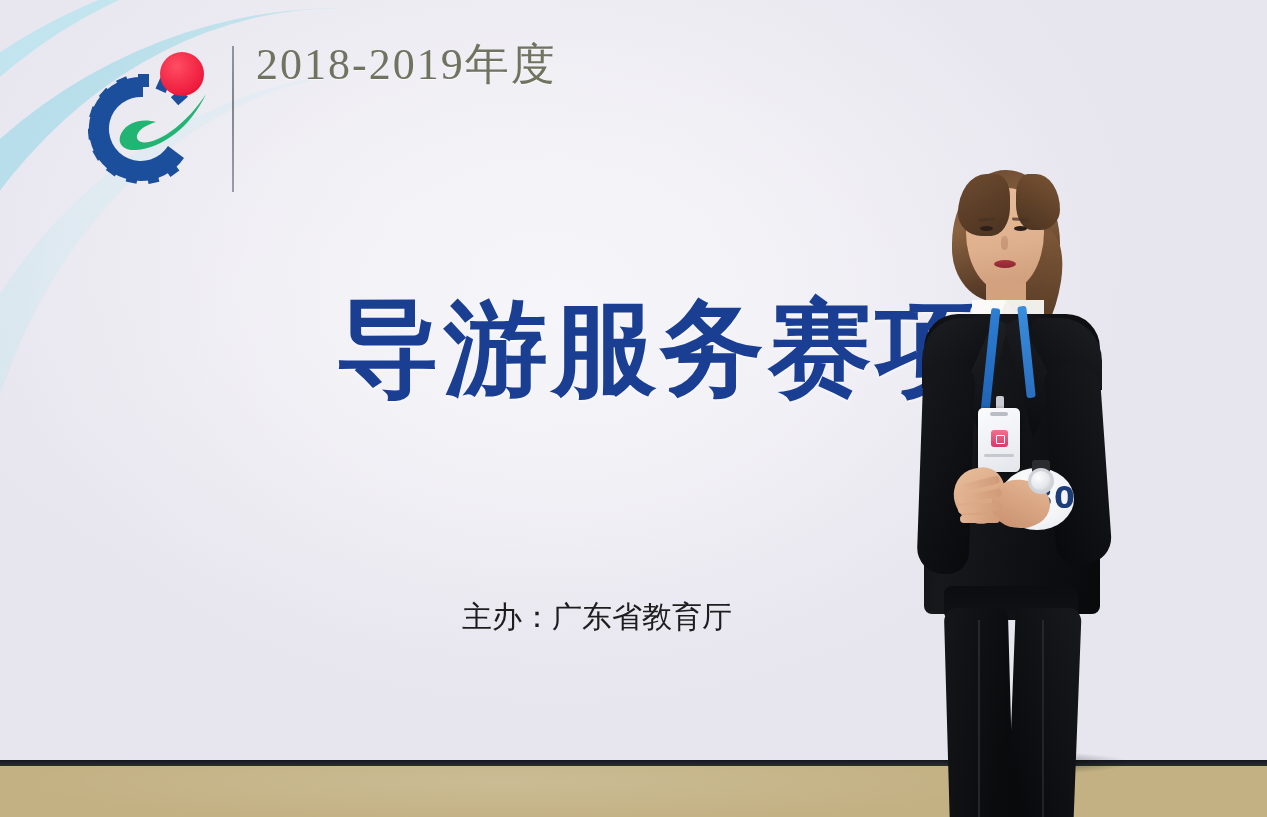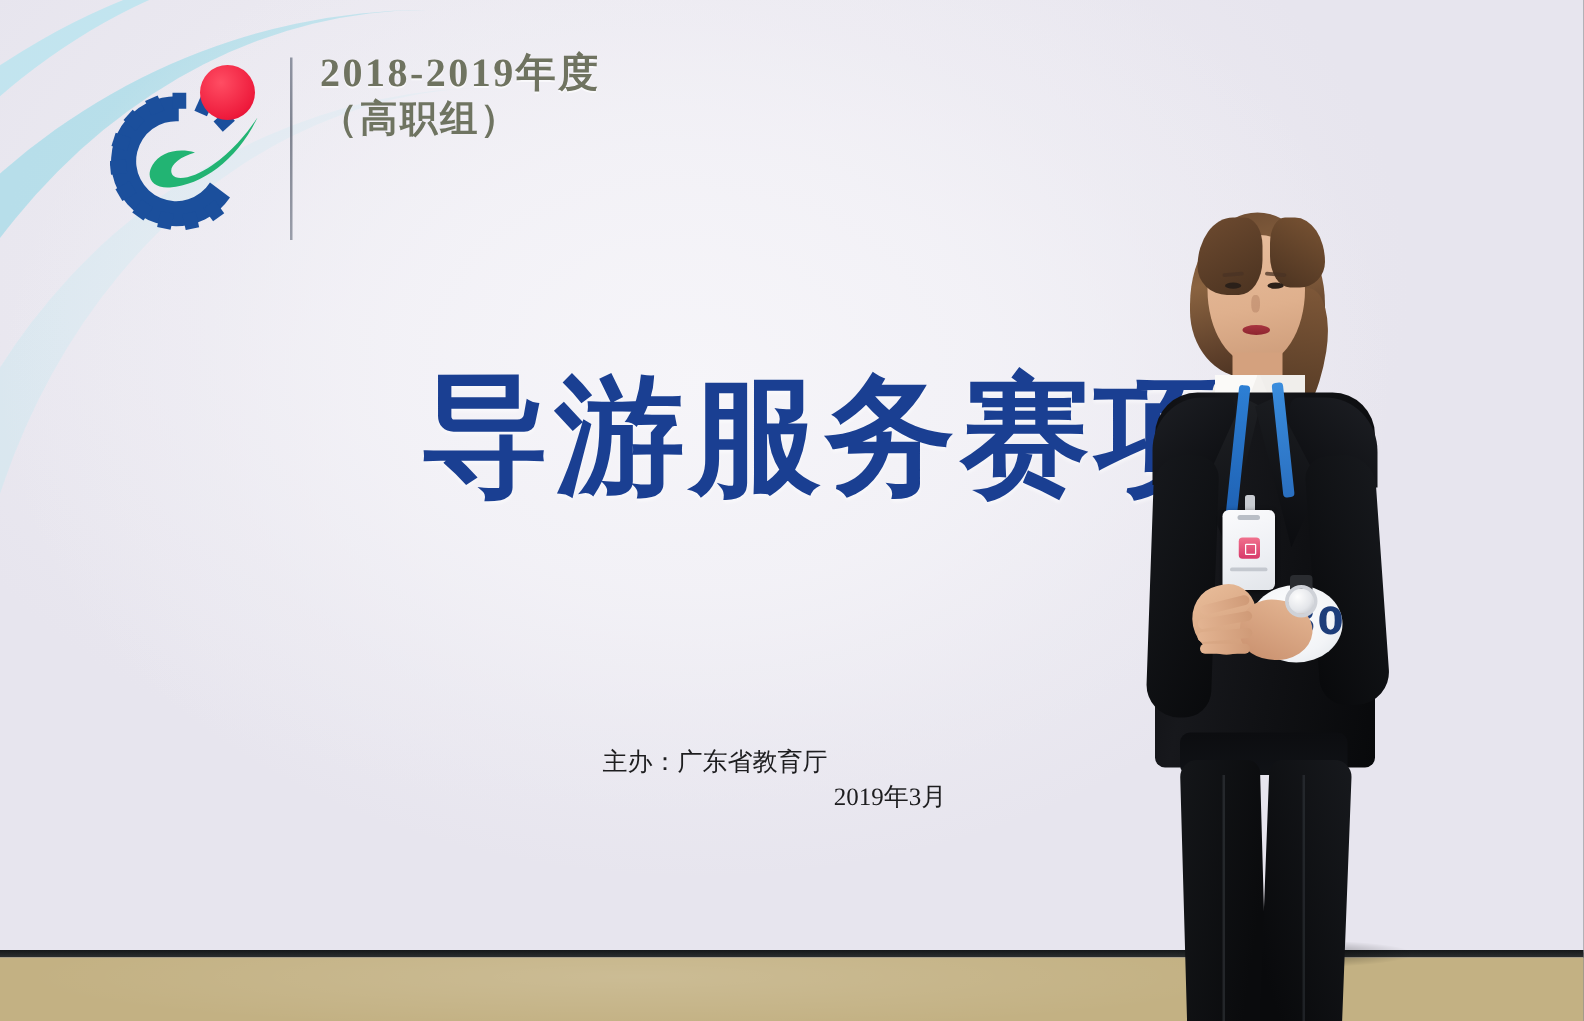--- a/index.html
+++ b/index.html
@@ -47,21 +47,21 @@
   #leaf{position:absolute;left:30px;top:36px;width:92px;height:70px;}
 
   
   #divider{position:absolute;left:232px;top:46px;width:2px;height:146px;
      background:linear-gradient(to bottom,#7f8594,#6d7280 40%,#8a8f9c);opacity:.85;}
 
   
   #hdr{position:absolute;left:256px;top:42px;width:700px;}
   #hdr .yr{
     font-family:"Liberation Serif","DejaVu Serif",serif;
-    font-weight:bold;font-size:32px;letter-spacing:2px;line-height:1.06;
+    font-weight:normal;font-size:44px;letter-spacing:2px;line-height:1.06;
     color:#6f7360;
     text-shadow:0 1px 0 rgba(255,255,255,.6);
   }
   #hdr .big{
     font-family:"Liberation Serif","DejaVu Serif",serif;
     font-weight:bold;font-size:44px;letter-spacing:1px;line-height:1.12;
     color:#6d7261;white-space:nowrap;
     text-shadow:0 1px 0 rgba(255,255,255,.55);
   }
   #hdr .grp{
@@ -77,22 +77,22 @@
     font-weight:bold;
     font-size:104px;line-height:1;
     letter-spacing:4px;
     color:#1a3f92;
     white-space:nowrap;
     text-shadow:0 2px 3px rgba(255,255,255,.5);
   }
 
   
   #footer{position:absolute;left:462px;top:596px;width:430px;
-    color:#1d1d1f;font-size:20px;line-height:1.42;
-    font-family:Liberation Serif, serif;margin-left:20px;}
+    color:#1d1d1f;font-size:30px;line-height:1.42;
+    font-family:Liberation Sans, sans-serif;}
   #footer .l1,#footer .l2{white-space:nowrap;}
   #footer .l3{text-align:center;padding-left:30px;}
 
   
   #floorline{position:absolute;left:0;top:760px;width:1267px;height:6px;
     background:linear-gradient(to bottom,#15181a,#2c2f30);}
   #floor{position:absolute;left:0;top:766px;width:1267px;height:51px;
     background:
       repeating-linear-gradient(92deg, rgba(120,105,70,.30) 0 1px, rgba(0,0,0,0) 1px 5px),
       linear-gradient(to bottom,#b9a878 0%,#c6b punkt 0%,#c3b183 38%,#cbbb8e 100%);
@@ -273,28 +273,26 @@
       <div id="dot"></div>
       <svg id="leaf" viewBox="0 0 92 70">
         <path d="M90 6 C74 40 46 60 20 62 C6 63 0 54 6 44 C12 34 26 30 40 34 C26 38 18 46 22 52 C26 57 40 54 54 44 C70 33 82 18 90 6 Z" fill="#22b473"></path>
       </svg>
     </div>
 
     <div id="divider"></div>
 
     <div id="hdr">
       <div class="yr">2018-2019年度</div>
-      <div class="grp">（高职组）</div>
     </div>
 
     <div id="maintitle">导游服务赛项</div>
 
     <div id="footer">
       <div class="l1">主办：广东省教育厅</div>
-      <div class="l3">2019年3月</div>
     </div>
   </div>
 
   <div id="floorline"></div>
   <div id="floor"></div>
   <div id="pshadow"></div>
 
   <div id="person">
     <div class="pp" id="hair"></div>
     <div class="pp" id="ponytail"></div>

